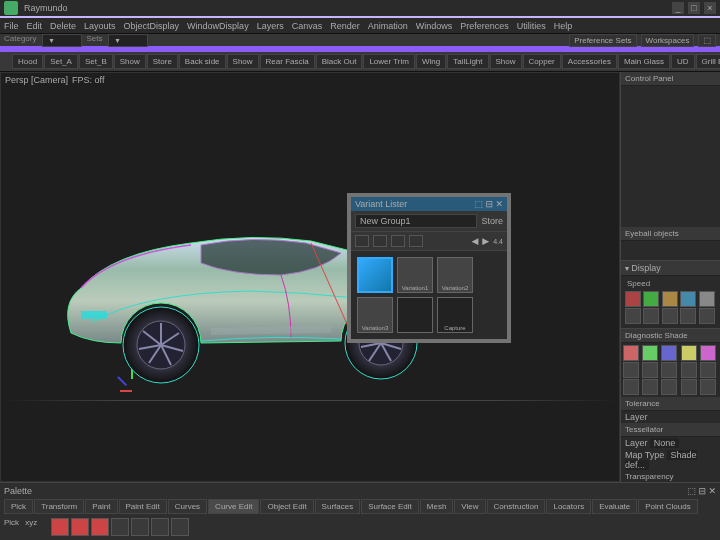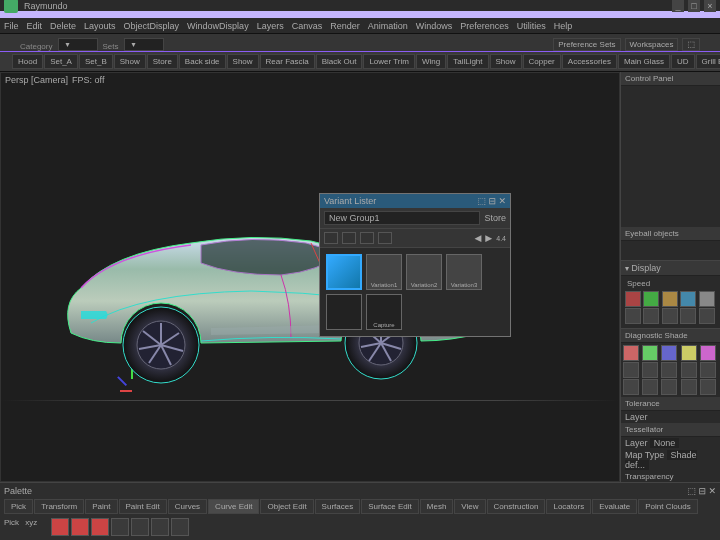--- a/index.html
+++ b/index.html
@@ -1,24 +1,24 @@
 <!DOCTYPE html>
 <html><head>
 <meta charset="utf-8">
 <style>
 *{margin:0;padding:0;box-sizing:border-box;font-family:Arial,sans-serif;font-size:9px;color:#aaa;user-select:none}
 body{width:720px;height:540px;background:#1a1a1a;overflow:hidden;position:relative}
-.titlebar{height:18px;background:#2a2a2a;display:flex;align-items:center;padding:0 4px;border-bottom:7px solid #c4b5fd}
+.titlebar{height:18px;background:#2a2a2a;display:flex;align-items:center;padding:0 4px;border-bottom:2px solid #c4b5fd}
 .titlebar .logo{width:14px;height:14px;background:#4a6;border-radius:2px;margin-right:6px}
 .titlebar .title{flex:1;font-size:9px}
 .titlebar .wincontrols{display:flex;gap:4px}
 .titlebar .wincontrols span{width:12px;height:12px;background:#444;display:flex;align-items:center;justify-content:center;cursor:pointer}
 .menubar{height:16px;background:#2a2a2a;display:flex;align-items:center;padding:0 4px;gap:8px;border-bottom:1px solid #111}
 .menubar span{font-size:9px;cursor:pointer}
-.toolbar1{height:18px;background:#353535;display:flex;align-items:flex-end;padding:0 20px;gap:4px;border-bottom:1px solid #8b5cf6}
+.toolbar1{height:18px;background:#353535;display:flex;align-items:flex-start;padding:0 4px;gap:4px;border-bottom:6px solid #8b5cf6}
 .toolbar1 .lbl{font-size:8px;color:#888;margin-right:2px}
 .toolbar1 .dd{background:#222;padding:1px 6px;font-size:8px;border:1px solid #444;min-width:40px}
 .toolbar1 .btn{background:#333;padding:1px 4px;font-size:8px;border:1px solid #444}
 .toolbar1 .spacer{flex:1}
 .shelf{height:20px;background:#383838;display:flex;align-items:center;padding:0 12px;gap:1px;border-bottom:1px solid #111;overflow:hidden}
 .shelf .tab{background:#2a2a2a;padding:2px 5px;font-size:8px;border:1px solid #444;white-space:nowrap;cursor:pointer}
 .main{display:flex;height:410px}
 .viewport{flex:1;background:#1e1e1e;position:relative;border:1px solid #333}
 .vp-header{position:absolute;top:2px;left:4px;font-size:8px;color:#777;display:flex;gap:4px}
 .vp-grid{position:absolute;bottom:80px;left:0;right:0;height:1px;background:linear-gradient(90deg,transparent 0%,#444 20%,#444 80%,transparent 100%)}
@@ -34,21 +34,21 @@
 .panel-item{padding:1px 4px;font-size:8px;cursor:pointer}
 .panel-grid{display:grid;grid-template-columns:repeat(5,1fr);gap:1px;padding:2px}
 .panel-grid .ico{width:16px;height:16px;background:#444;border:1px solid #555;cursor:pointer}
 .palette{height:60px;background:#2e2e2e;border-top:1px solid #444;padding:2px 4px}
 .palette-header{font-size:8px;padding:1px 0;display:flex;justify-content:space-between}
 .palette-tabs{display:flex;gap:1px;margin-top:2px;overflow:hidden}
 .palette-tabs .ptab{background:#333;padding:2px 6px;font-size:8px;border:1px solid #444;cursor:pointer;white-space:nowrap}
 .palette-tabs .ptab.active{background:#4a4a4a}
 .palette-icons{display:flex;gap:2px;margin-top:4px}
 .palette-icons .pi{width:18px;height:18px;background:#3a3a3a;border:1px solid #555;cursor:pointer}
-.variant-panel{position:absolute;right:108px;top:120px;width:192px;background:#353535;border:1px solid #737373;z-index:10}
+.variant-panel{position:absolute;right:108px;top:120px;width:164px;background:#353535;border:4px solid #737373;z-index:10}
 .variant-header{background:#2a5a7a;padding:2px 4px;font-size:8px;display:flex;justify-content:space-between;align-items:center}
 .variant-row{padding:3px 4px;display:flex;align-items:center;gap:4px;font-size:8px;border-bottom:1px solid #444}
 .variant-row .vdd{background:#222;padding:1px 4px;border:1px solid #444;flex:1}
 .variant-row .vico{width:14px;height:12px;background:#333;border:1px solid #555}
 .variant-thumbs{display:flex;flex-wrap:wrap;gap:4px;padding:6px;background:#2a2a2a}
 .variant-thumbs .vt{width:36px;height:36px;background:#444;border:1px solid #666;cursor:pointer;display:flex;align-items:flex-end;justify-content:center;font-size:6px;padding-bottom:1px}
 .variant-thumbs .vt.active{border:2px solid #3af;background:linear-gradient(135deg,#3af,#17a)}
 .variant-thumbs .vt.dark{background:#222}
 </style>
 </head>

